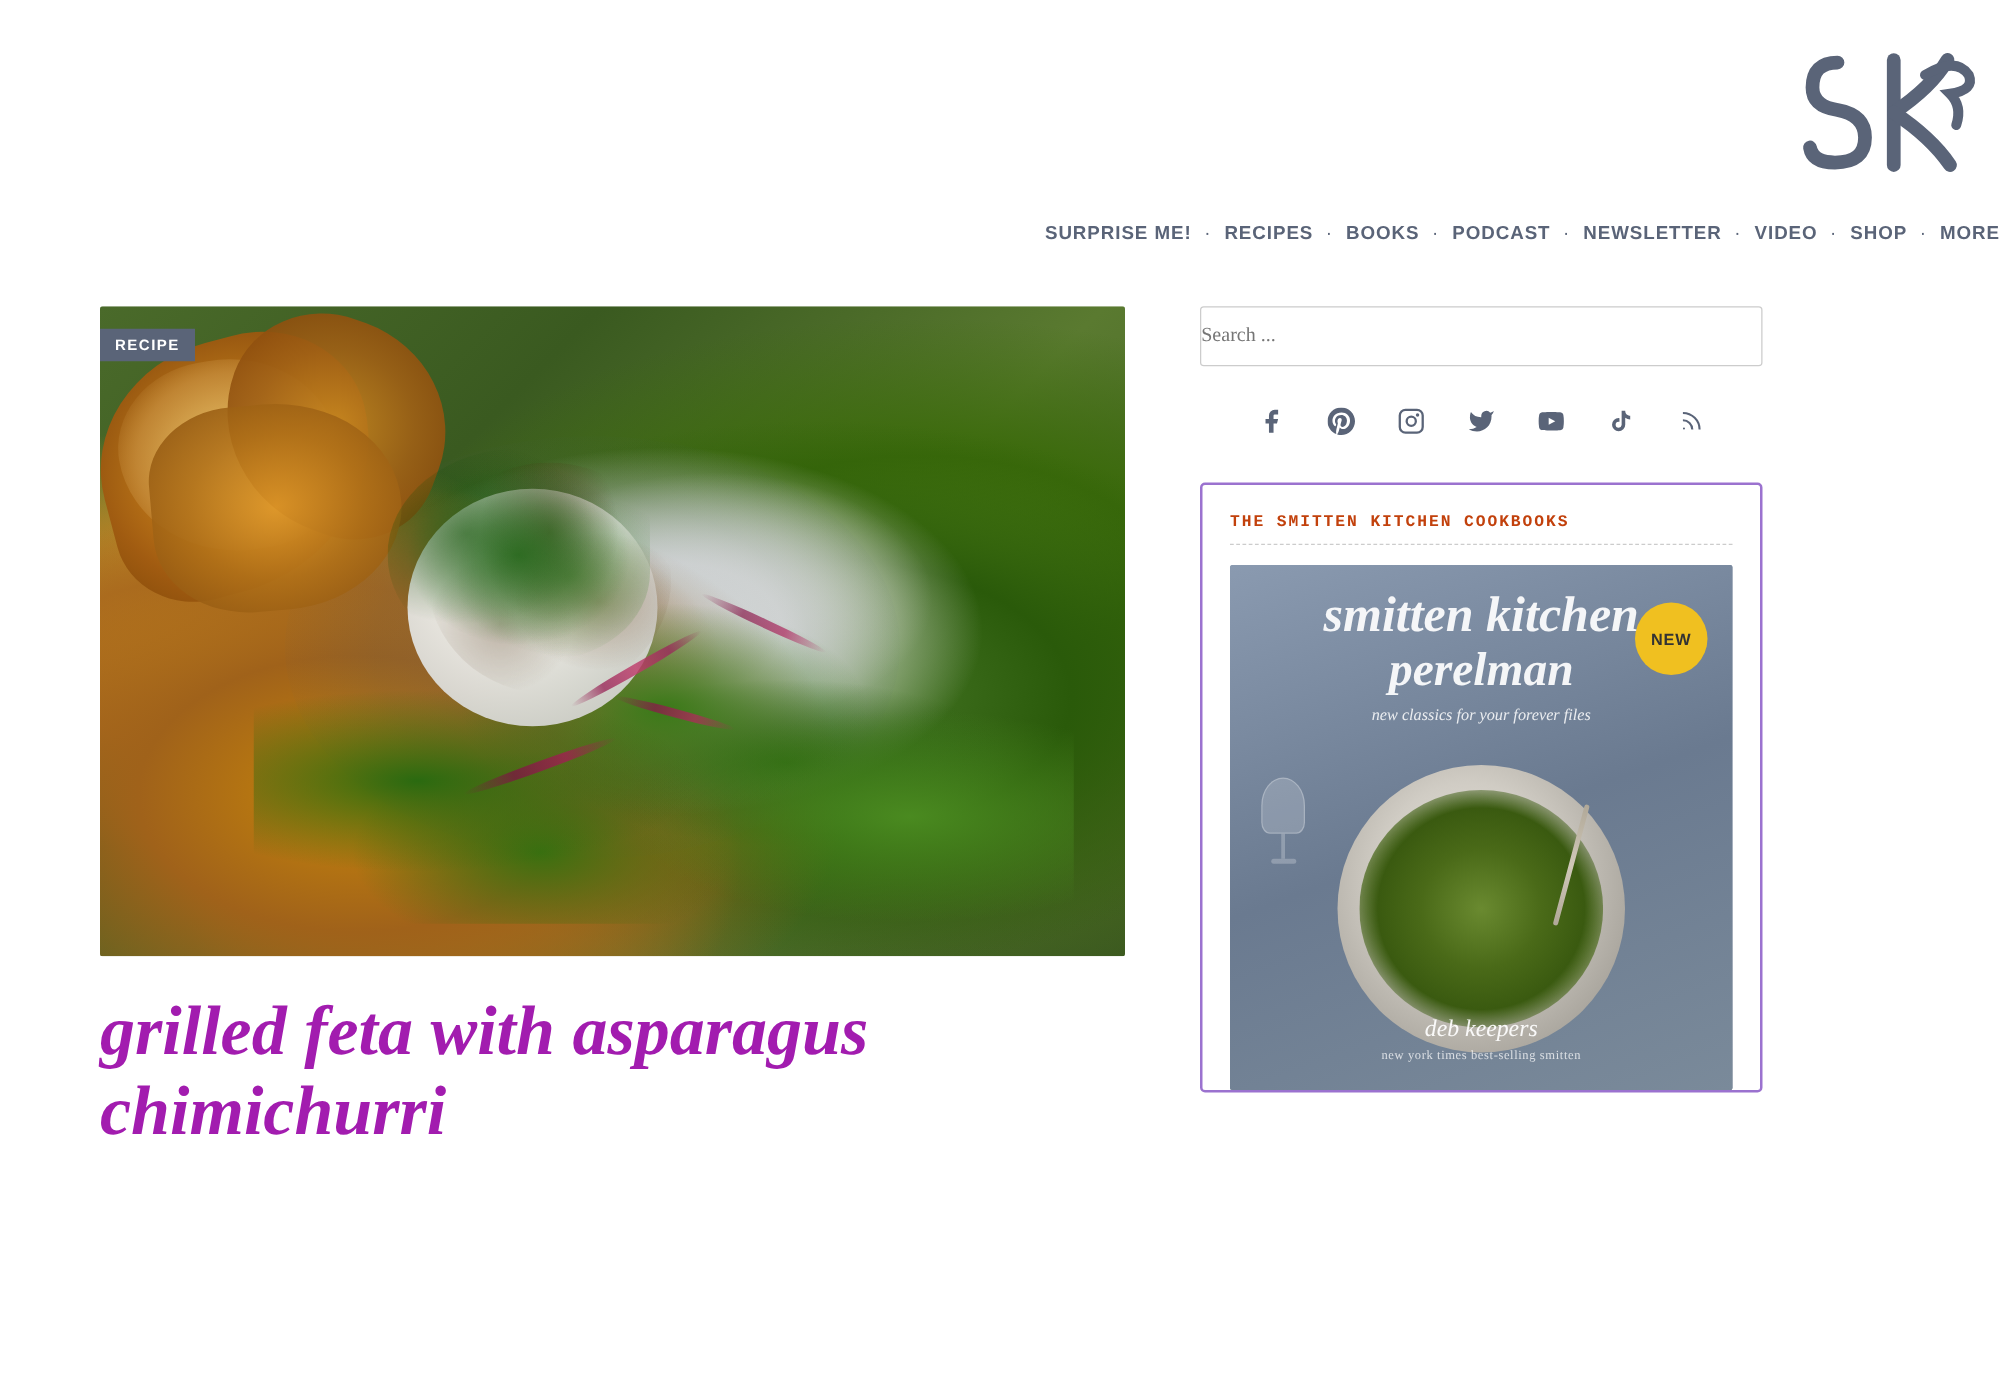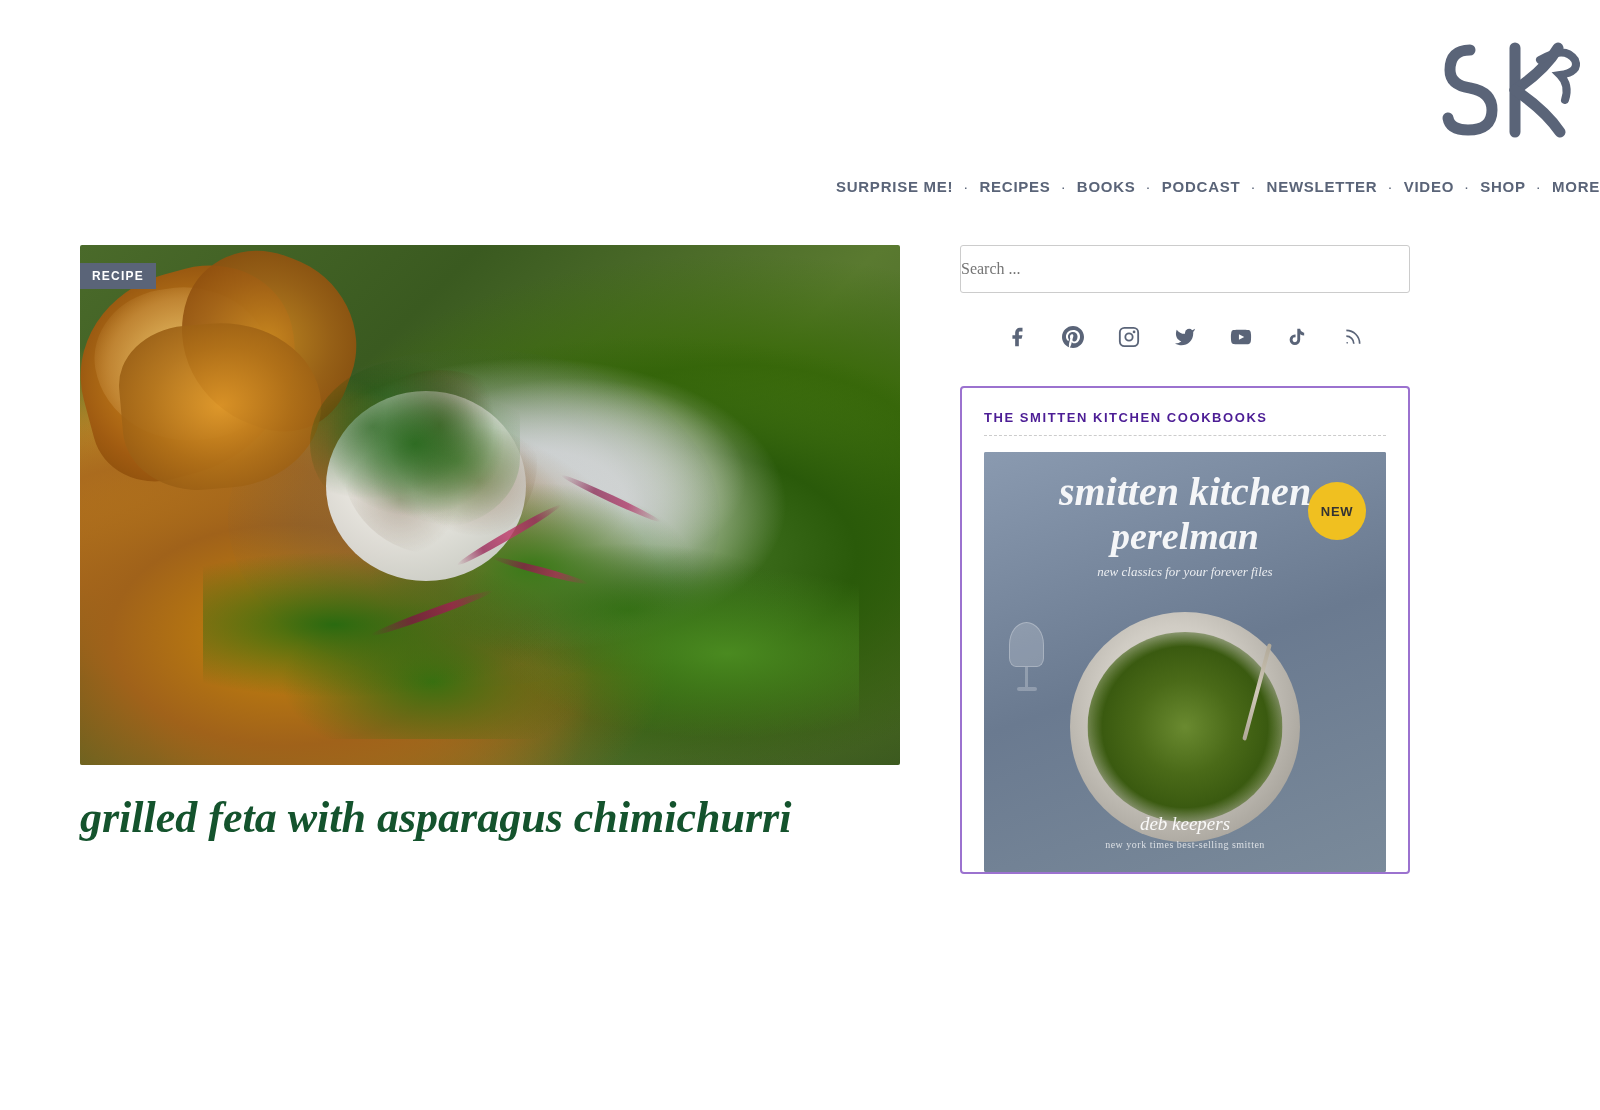--- a/index.html
+++ b/index.html
@@ -263,23 +263,23 @@
       position: absolute;
       top: 20%;
       left: 18%;
       width: 60%;
       height: 65%;
       background: radial-gradient(ellipse, rgba(90,110,130,0.25) 0%, rgba(70,90,110,0.15) 50%, transparent 75%);
       border-radius: 50%;
     }
 
     .recipe-title {
-      font-size: 44px;
+      font-size: 56px;
       font-weight: 700;
-      color: #14532d;
+      color: #a21caf;
       margin-top: 28px;
       line-height: 1.15;
       font-family: 'Georgia', serif;
       font-style: italic;
     }
 
     
     .right-col {
       width: 450px;
       flex-shrink: 0;
@@ -322,23 +322,23 @@
       border: 2.5px solid #9b72cf;
       border-radius: 4px;
       padding: 22px 22px 0 22px;
       background: #fff;
     }
 
     .cookbook-title-text {
       font-size: 13px;
       font-weight: 700;
       letter-spacing: 0.12em;
-      color: #4c1d95;
+      color: #c2410c;
       text-transform: uppercase;
-      font-family: Liberation Sans, sans-serif;
+      font-family: Liberation Mono, monospace;
       margin-bottom: 10px;
     }
 
     .cookbook-divider {
       border: none;
       border-top: 1px dashed #ccc;
       margin-bottom: 16px;
     }
 
     .cookbook-cover {

